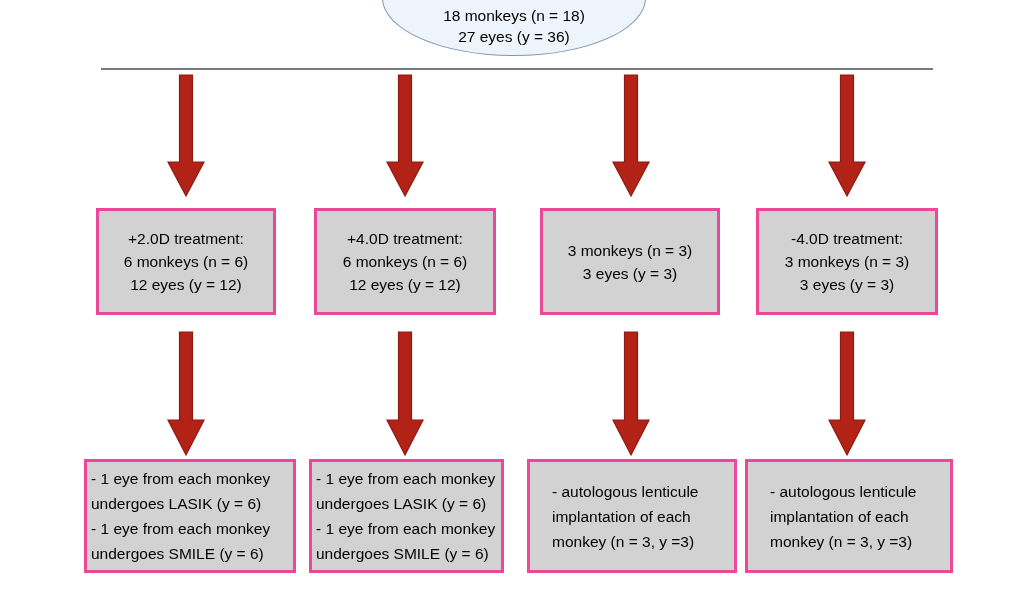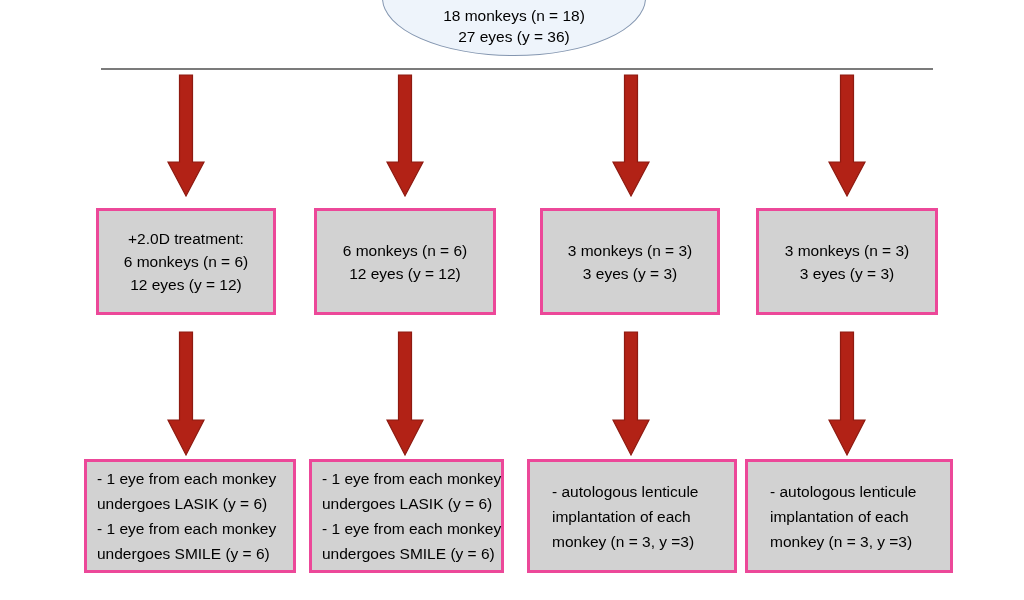--- a/index.html
+++ b/index.html
@@ -68,21 +68,21 @@
     position: absolute;
     box-sizing: border-box;
     border: 3px solid #ec4899;
     background: #d2d2d2;
     display: flex;
     flex-direction: column;
     justify-content: center;
   }
   .box.center { align-items: center; }
   .box.center .line { text-align: center; }
-  .box.left { align-items: flex-start; padding-left: 10px; }
+  .box.left { align-items: flex-start; padding-left: 4px; }
   .box.left .line { text-align: left; }
   .box .line {
     font-size: 15.5px;
     color: #000;
     line-height: 23px;
     white-space: nowrap;
   }
 
   
   .box.treat { top: 208px; height: 107px; }
@@ -131,28 +131,30 @@
       <polygon points="12.5,1 25.5,1 25.5,88 37,88 19,122 1,88 12.5,88" fill="#b22216" stroke="#8e1a11" stroke-width="1.2"></polygon>
     </svg>
   </div>
 
   <div class="box treat center t0">
     <div class="line">+2.0D treatment:</div>
     <div class="line">6 monkeys (n = 6)</div>
     <div class="line">12 eyes (y = 12)</div>
   </div>
   <div class="box treat center t1">
+    <div class="line">+4.0D treatment:</div>
     <div class="line">6 monkeys (n = 6)</div>
     <div class="line">12 eyes (y = 12)</div>
   </div>
   <div class="box treat center t2">
     <div class="line">3 monkeys (n = 3)</div>
     <div class="line">3 eyes (y = 3)</div>
   </div>
   <div class="box treat center t3">
+    <div class="line">-4.0D treatment:</div>
     <div class="line">3 monkeys (n = 3)</div>
     <div class="line">3 eyes (y = 3)</div>
   </div>
 
   <div class="arrow" style="left:159px; top:331px; height:126px;">
     <svg viewBox="0 0 38 126" preserveAspectRatio="none" aria-hidden="true">
       <polygon points="12.5,1 25.5,1 25.5,89 37,89 19,124 1,89 12.5,89" fill="#b22216" stroke="#8e1a11" stroke-width="1.2"></polygon>
     </svg>
   </div>
   <div class="arrow" style="left:378px; top:331px; height:126px;">

